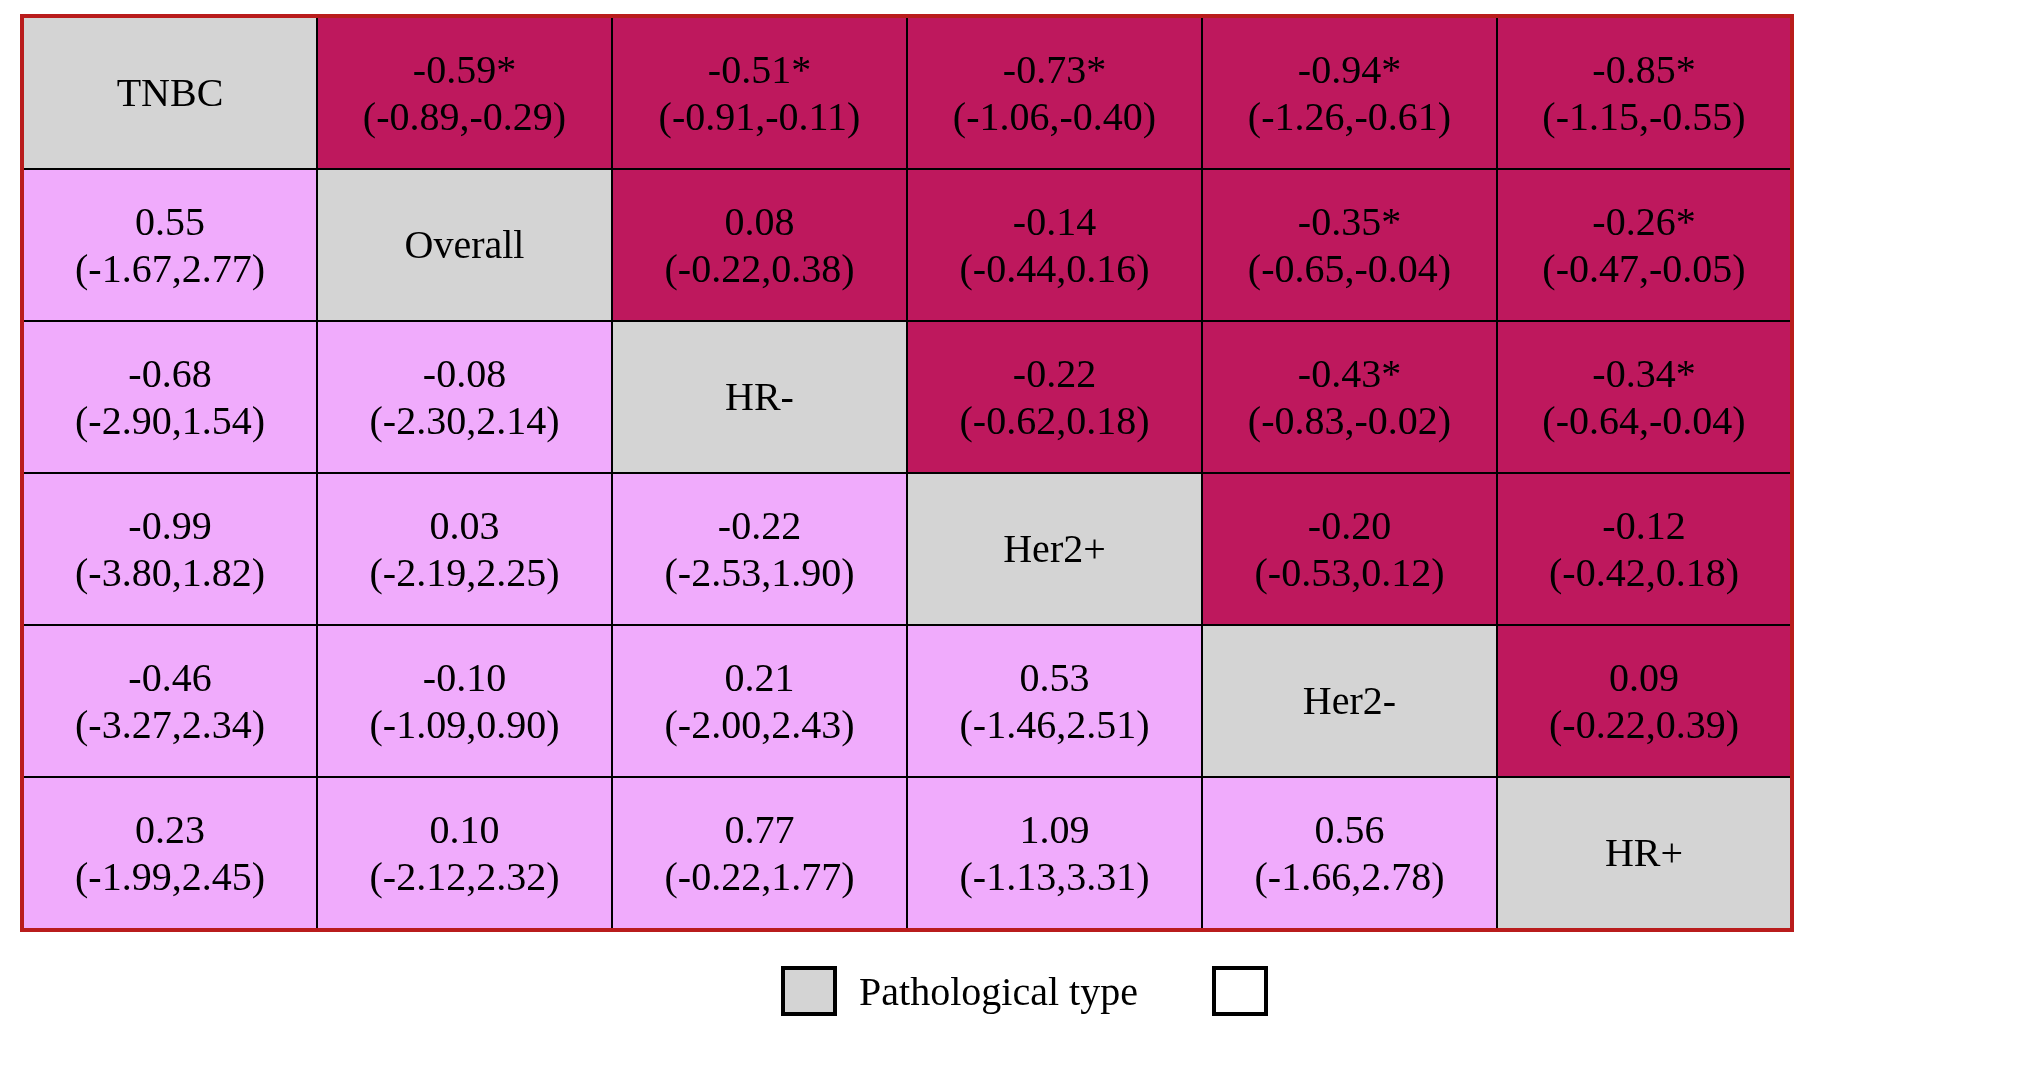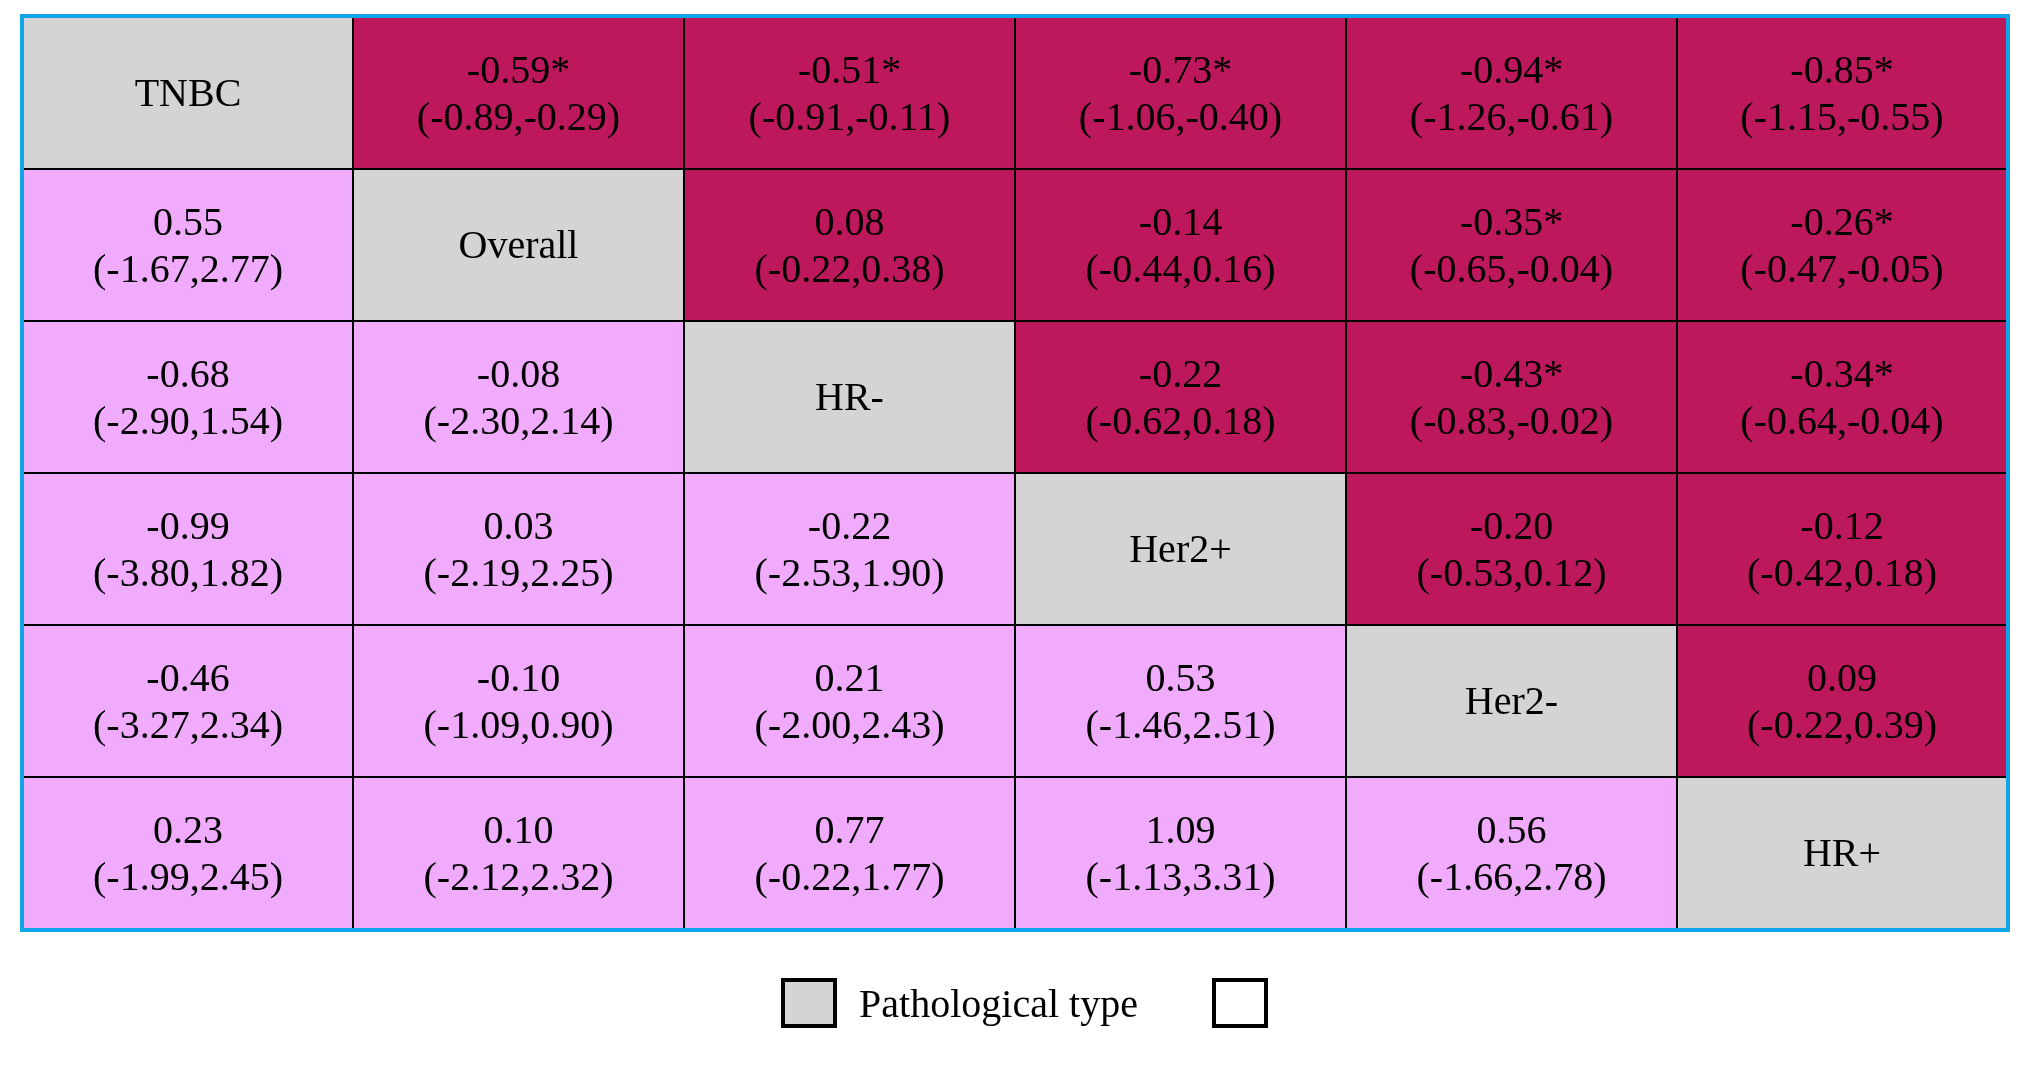--- a/index.html
+++ b/index.html
@@ -16,23 +16,23 @@
   }
   .page {
     position: relative;
     width: 2031px;
     height: 1070px;
     box-sizing: border-box;
     padding: 14px 20px 0 20px;
   }
   table.league {
     border-collapse: collapse;
-    width: 1990px;
+    width: 1774px;
     table-layout: fixed;
-    border: 4px solid #0ea5e9;
+    border: 4px solid #b91c1c;
   }
   table.league td {
     border: 2px solid #000000;
     text-align: center;
     vertical-align: middle;
     height: 146px;
     padding: 2px 6px;
     font-size: 40px;
     line-height: 1.18;
     font-family: "Liberation Serif", serif;
@@ -59,21 +59,21 @@
   }
   .label {
     display: block;
     white-space: nowrap;
   }
   .legend {
     display: flex;
     align-items: center;
     justify-content: center;
     gap: 0px;
-    margin-top: 46px;
+    margin-top: 34px;
     padding-left: 40px;
   }
   .legend-item {
     display: flex;
     align-items: center;
     margin-right: 74px;
   }
   .legend-item:last-child {
     margin-right: 0;
   }

